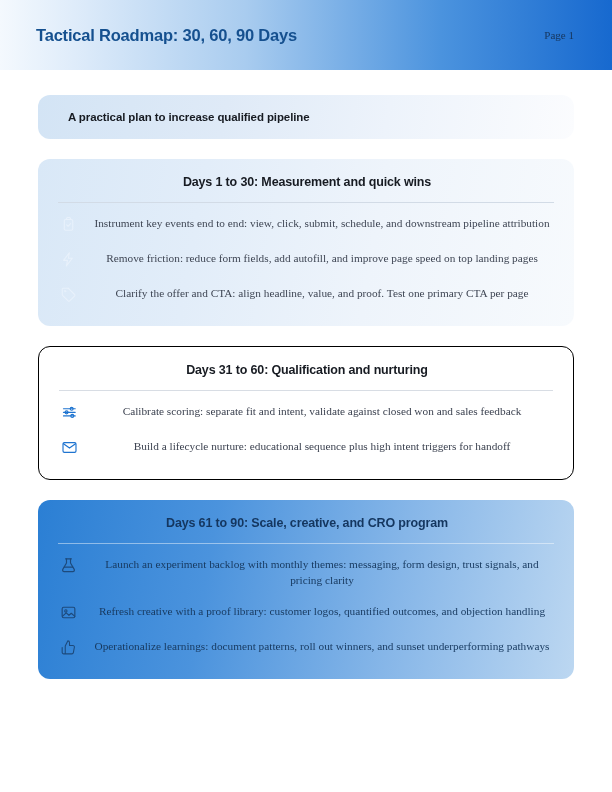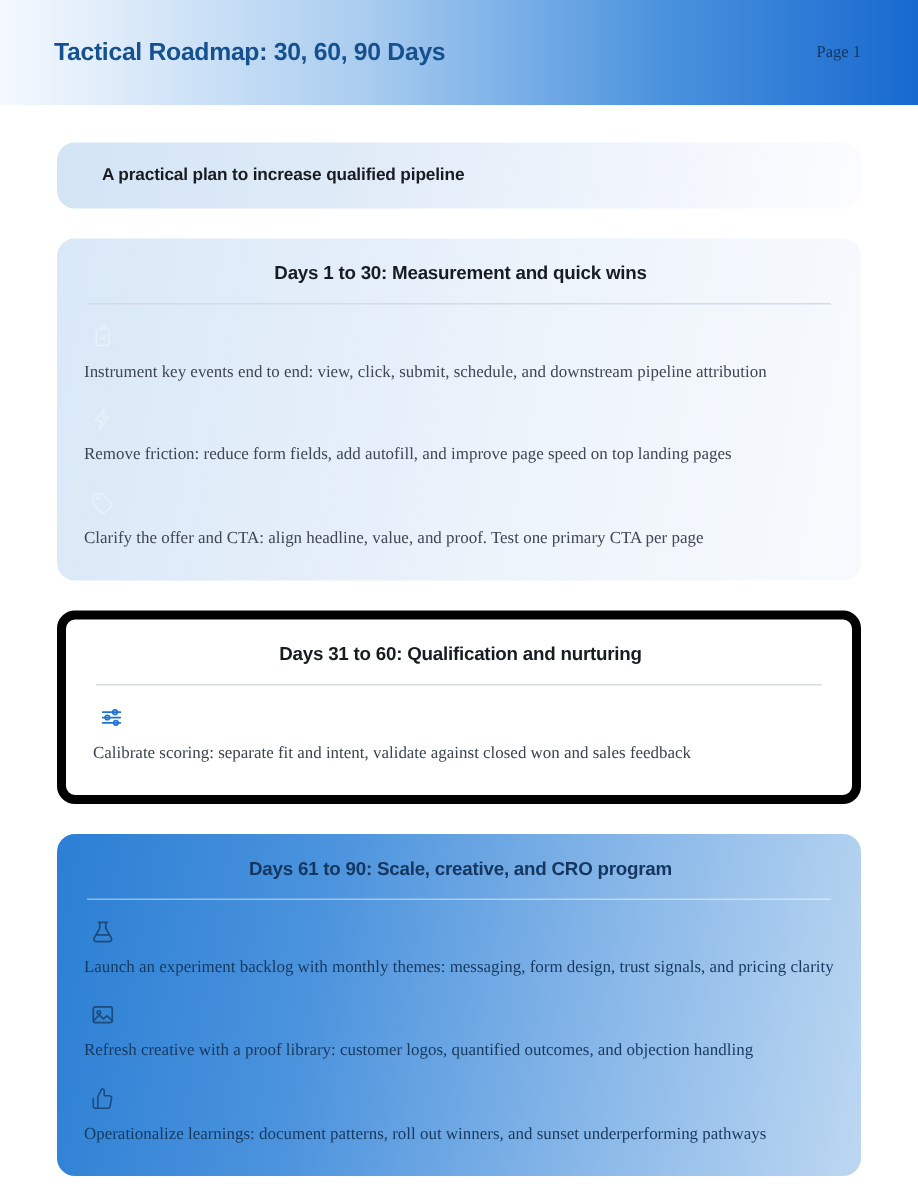--- a/index.html
+++ b/index.html
@@ -80,21 +80,21 @@
   
   .phase-card {
     padding: 16px 18px 14px 18px;
     text-align: center;
   }
   .phase-tint {
     background: linear-gradient(100deg, #d9e8f7 0%, #e2edf9 30%, #eef4fb 62%, #f7fafd 100%);
   }
   .phase-plain {
     background: #ffffff;
-    border: 6px solid #000000;
+    border: 1px solid #000000;
   }
   .phase-accent {
     background: linear-gradient(100deg, #2b7fd4 0%, #4b93dd 32%, #86b6e8 66%, #bcd7f1 100%);
   }
 
   .phase-title {
     font-family: "Liberation Sans", sans-serif;
     font-weight: bold;
     font-size: 12.5px;
     letter-spacing: -0.15px;
@@ -111,21 +111,20 @@
   }
   .phase-accent .phase-divider { background: rgba(255,255,255,0.45); }
   .phase-tint .phase-divider { background: #d2dbe6; }
 
   .bullet-list { margin: 0; padding: 0; list-style: none; }
 
   .bullet-item {
     display: flex;
     align-items: flex-start;
     padding: 8px 0 6px 0;
-    flex-direction: column;
   }
   .bullet-icon {
     flex: 0 0 24px;
     width: 24px;
     height: 20px;
     display: flex;
     align-items: flex-start;
     justify-content: center;
     margin-right: 8px;
     margin-top: 1px;
@@ -197,20 +196,28 @@
         <div class="phase-divider"></div>
         <ul class="bullet-list">
           <li class="bullet-item">
             <span class="bullet-icon">
               <svg width="17" height="17" viewBox="0 0 22 22" fill="none" stroke-linecap="round">
                 <use href="#sym-sliders-icon"></use>
               </svg>
             </span>
             <span class="bullet-text">Calibrate scoring: separate fit and intent, validate against closed won and sales feedback</span>
           </li>
+          <li class="bullet-item">
+            <span class="bullet-icon">
+              <svg width="17" height="17" viewBox="0 0 22 22" fill="none" stroke-linecap="round">
+                <use href="#sym-envelope-icon"></use>
+              </svg>
+            </span>
+            <span class="bullet-text">Build a lifecycle nurture: educational sequence plus high intent triggers for handoff</span>
+          </li>
         </ul>
       </div>
       <div class="card phase-card phase-accent">
         <div class="phase-title">Days 61 to 90: Scale, creative, and CRO program</div>
         <div class="phase-divider"></div>
         <ul class="bullet-list">
           <li class="bullet-item">
             <span class="bullet-icon">
               <svg width="17" height="17" viewBox="0 0 22 22" fill="none" stroke-linecap="round">
                 <use href="#sym-flask-icon"></use>

